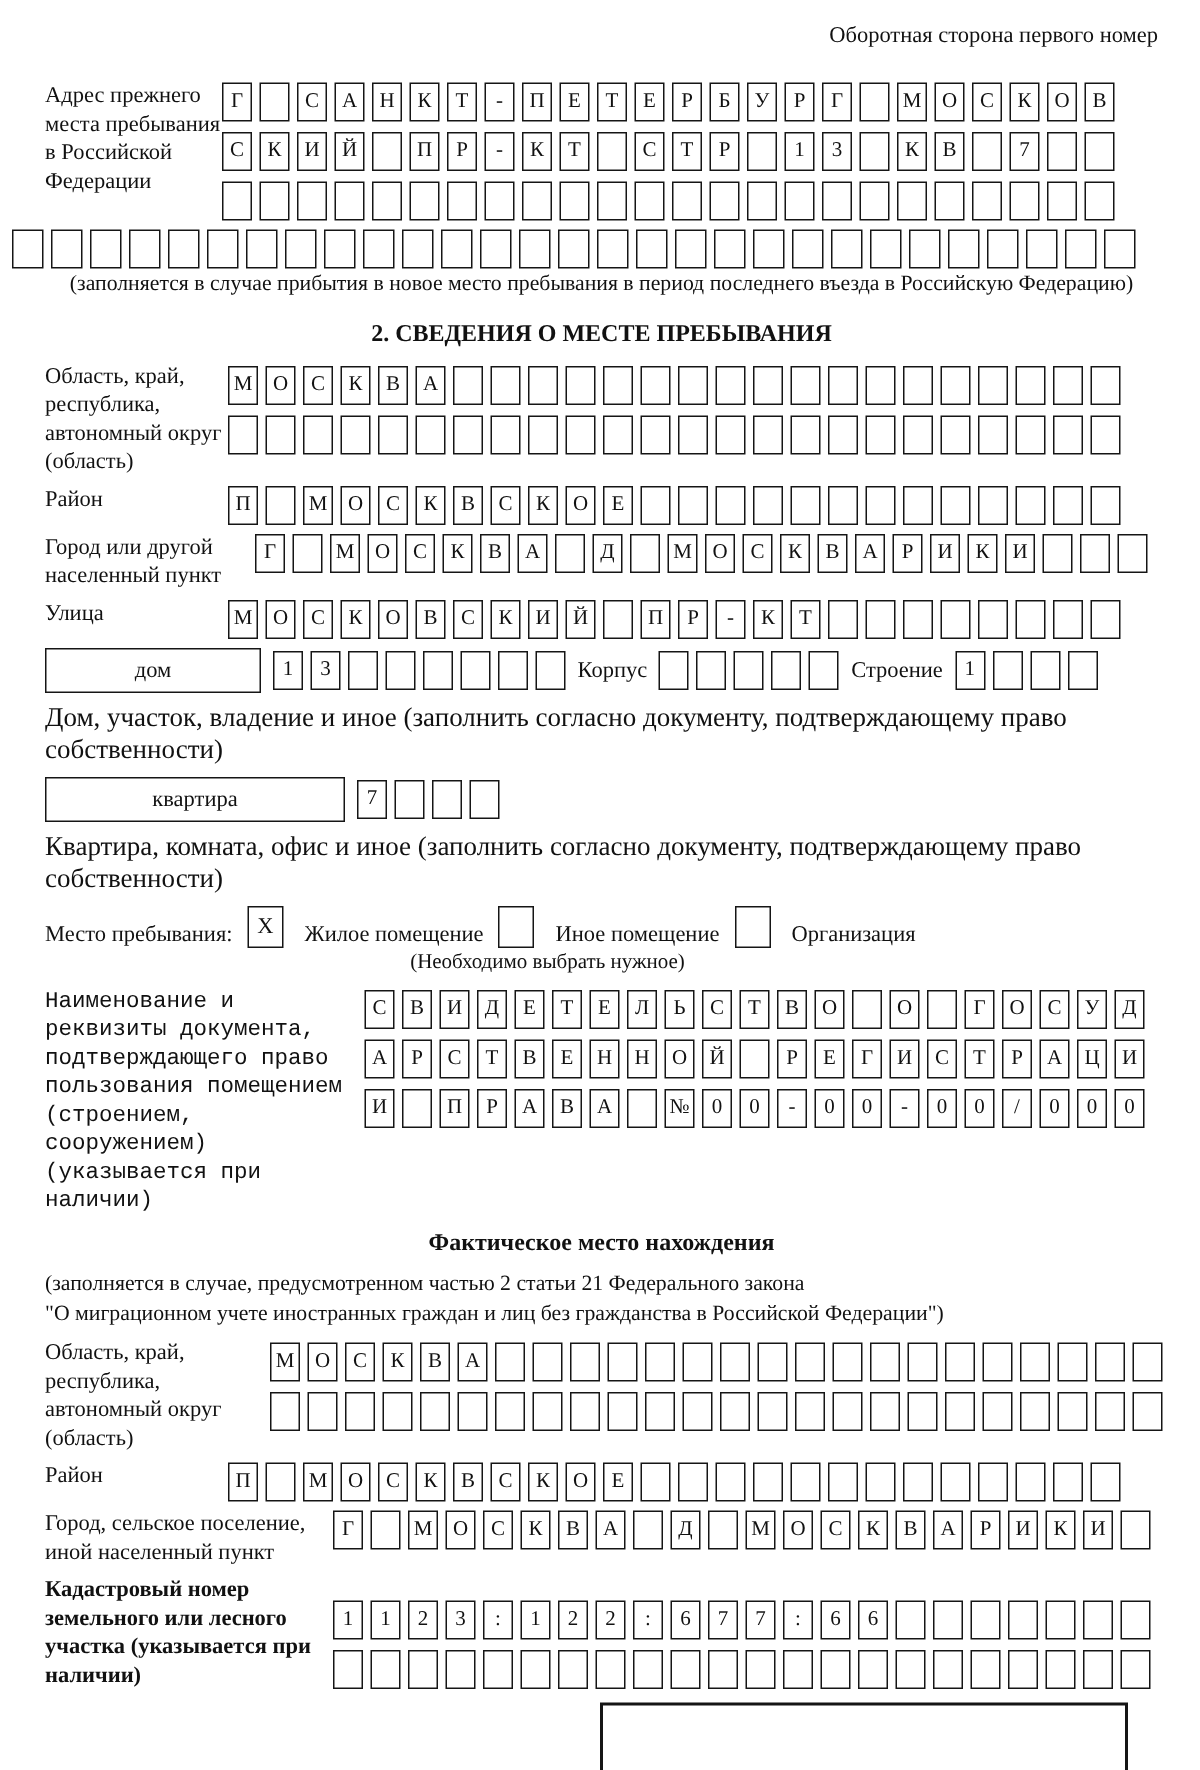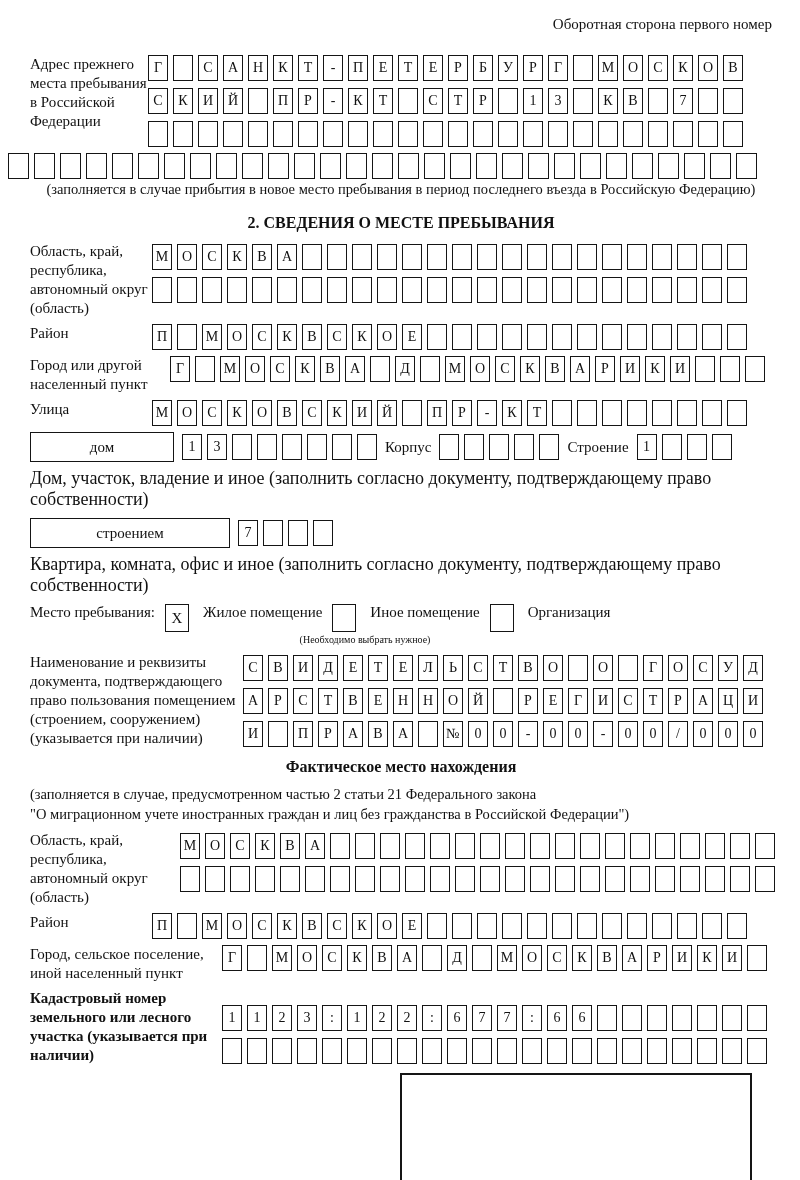--- a/index.html
+++ b/index.html
@@ -11,48 +11,48 @@
   }
   .top-note { text-align:right; font-size:15px; margin-bottom:22px; }
   .row { display:flex; align-items:flex-start; margin-bottom:6px; }
   .lbl { font-size:15px; line-height:19px; flex:0 0 auto; }
   .lbl-addr   { width:118px; }
   .lbl-region { width:122px; }
   .lbl-region2{ width:150px; }
   .lbl-short  { width:122px; }
   .lbl-city   { width:140px; }
   .lbl-city2  { width:192px; }
-  .lbl-doc    { width:213px; padding-right:6px; }
+  .lbl-doc    { width:213px; padding-right:6px;font-family:Liberation Mono, monospace; }
   .lbl-cad    { width:192px;font-weight:bold; }
   .cellcol { display:flex; flex-direction:column; gap:7px; }
   .cells { display:flex; gap:5px; }
   .cell {
     flex:0 0 auto; width:20px; height:26px; border:1.7px solid #151515;
     display:flex; align-items:center; justify-content:center;
     font-size:14px; line-height:1;
   }
   .cells-wide .cell { width:21px; }
   .fullrow { margin:0 0 2px -22px; }
   .note { font-size:14.5px; text-align:center; margin:2px 0 10px 0; }
   .sec-title { font-size:16px; font-weight:bold; text-align:center; margin:16px 0 10px 0; }
   .bigbox {
     border:1.7px solid #151515; height:30px; display:flex;
     align-items:center; justify-content:center; font-size:15px;
     flex:0 0 auto; margin-right:8px;
   }
   .bigbox-dom { width:144px; }
   .bigbox-kv  { width:200px; }
   .inline-lbl { font-size:15px; line-height:30px; padding:0 8px; flex:0 0 auto; }
-  .stay-row { display:flex; align-items:flex-start; margin:6px 0 2px 0; font-size:15px; }
+  .stay-row { display:flex; align-items:flex-end; margin:6px 0 2px 0; font-size:15px; }
   .checkbox {
     width:24px; height:28px; border:1.7px solid #151515; display:flex;
     align-items:center; justify-content:center; font-size:15px;
     margin:0 14px 0 10px; flex:0 0 auto;
   }
-  .stay-note { font-size:10px; margin:2px 0 8px 150px; width:370px; text-align:center; }
+  .stay-note { font-size:14px; margin:2px 0 8px 150px; width:370px; text-align:center; }
   .small-note { font-size:18px; margin:0 0 8px 0; }
   .center-note { font-size:14.5px; margin-bottom:3px; }
   .cad-cells { margin-top:16px; }
   .stampbox { margin:8px 0 6px 370px; width:352px; height:174px; border:2px solid #151515; }
   .mt2 { margin-top:2px; }
 </style>
 </head>
 <body>
 
 <div class="top-note">Оборотная сторона первого номер</div>
@@ -347,21 +347,21 @@
   <div class="cells" style="margin-top:2px">
       <span class="cell">1</span>
       <span class="cell"></span>
       <span class="cell"></span>
       <span class="cell"></span>
     </div>
 </div>
 <div class="small-note">Дом, участок, владение и иное (заполнить согласно документу, подтверждающему право собственности)</div>
 
 <div class="row">
-  <div class="bigbox bigbox-kv">строением</div>
+  <div class="bigbox bigbox-kv">квартира</div>
   <div class="cells" style="margin-top:2px">
       <span class="cell">7</span>
       <span class="cell"></span>
       <span class="cell"></span>
       <span class="cell"></span>
     </div>
 </div>
 <div class="small-note">Квартира, комната, офис и иное (заполнить согласно документу, подтверждающему право собственности)</div>
 
 <div class="stay-row">

